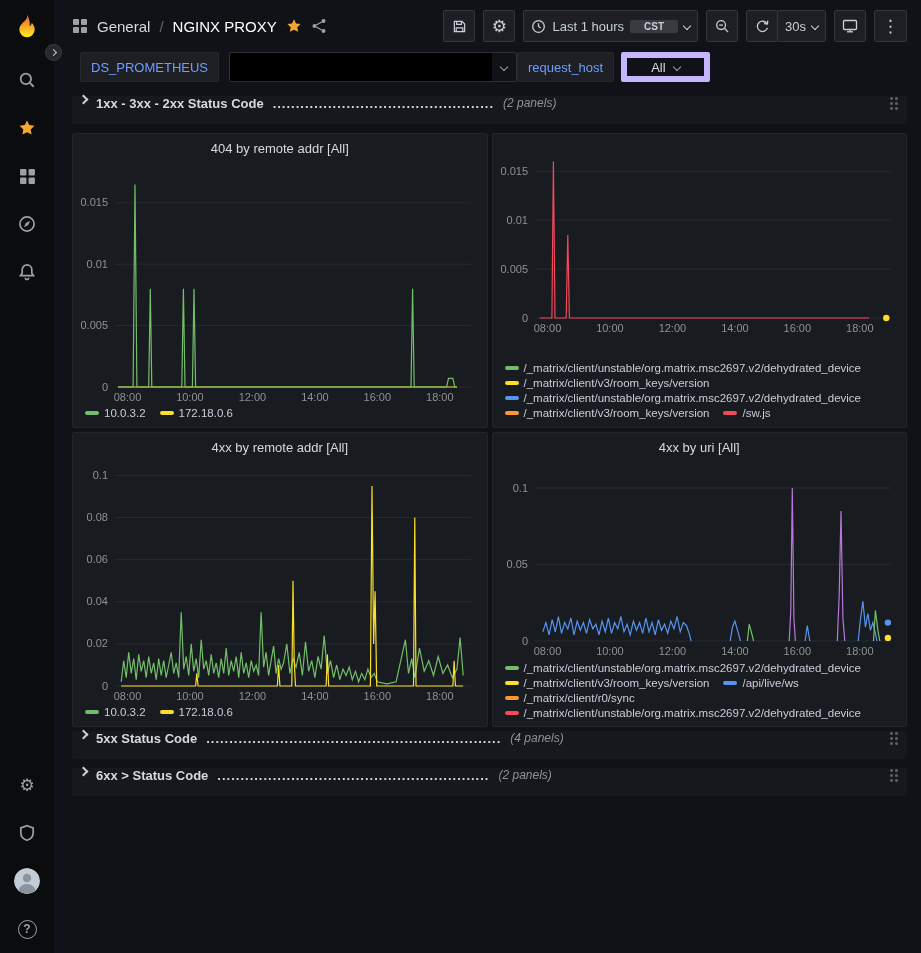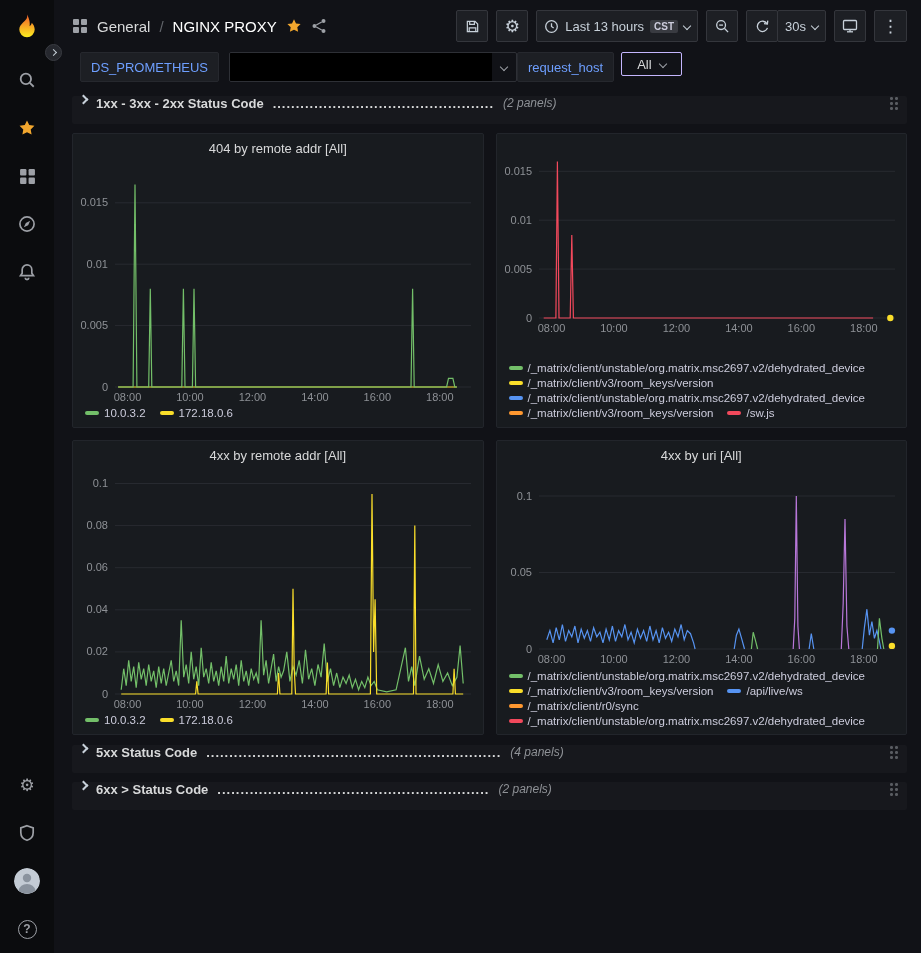--- a/index.html
+++ b/index.html
@@ -24,43 +24,43 @@
   .navbar{height:52px;display:flex;align-items:center;padding:0 14px 0 18px;flex-shrink:0}
   .breadcrumb{display:flex;align-items:center;gap:9px;flex:1;min-width:0}
   .crumb-section{color:#d8d9da;font-size:15px;cursor:pointer}
   .crumb-sep{color:#62656b;font-size:15px}
   .crumb-title{color:#ffffff;font-size:15px;font-weight:500;cursor:pointer}
   .icon-btn{display:flex;align-items:center;justify-content:center;color:#9da0a6;cursor:pointer}
   .nav-actions{display:flex;align-items:center;gap:8px}
   .tool-btn{height:32px;min-width:32px;padding:0 7px;display:flex;align-items:center;justify-content:center;gap:6px;background:#1d1f24;border:1px solid #34363c;border-radius:2px;color:#c7d0d9;font-size:13px;cursor:pointer;white-space:nowrap}
   .btn-group{display:flex}
   .btn-group .tool-btn+.tool-btn{margin-left:-1px}
-  .badge{background:rgba(204,204,220,.16);color:#ccccdc;font-size:10px;font-weight:700;padding:1px 4px;border-radius:2px}
+  .badge{background:rgba(204,204,220,.16);color:#ccccdc;font-size:10px;font-weight:700;padding:1px 14px;border-radius:2px}
   .kebab{font-size:17px;line-height:1;color:#c7d0d9}
   .gear-glyph{font-size:17px;line-height:1}
   
   .subnav{height:38px;display:flex;align-items:flex-start;padding:0 14px 0 26px;flex-shrink:0}
   .var-label{height:30px;display:flex;align-items:center;padding:0 10px;background:#1d1f24;border:1px solid #26282e;color:#6e9fff;font-size:13px;font-weight:500;border-radius:2px;cursor:pointer}
   .var-value{height:30px;width:288px;margin-left:10px;border:1px solid #2e3036;background:#111217;display:flex;align-items:center;border-radius:2px;overflow:hidden;cursor:pointer}
   .redacted{flex:1;height:100%;background:#000}
   .var-value .chev{margin:0 9px;color:#9da0a6}
   .var-label2{}
-  .var-all{height:24px;margin-left:7px;padding:0 15px;display:flex;align-items:center;gap:8px;border:1px solid #c4b5fd;background:#111217;color:#d8d9da;font-size:13px;border-radius:2px;cursor:pointer}
+  .var-all{height:30px;margin-left:7px;padding:0 24px;display:flex;align-items:center;gap:8px;border:6px solid #c4b5fd;background:#111217;color:#d8d9da;font-size:13px;border-radius:2px;cursor:pointer}
   .var-all .chev{color:#9da0a6}
   
   .content{flex:1;padding:6px 14px 0 18px;overflow:hidden}
   .row-header{height:28px;display:flex;gap:9px;padding:0 8px 0 8px;margin-bottom:9px;cursor:pointer;color:#d8d9da}
   .row-header.collapsed{background:#17181d;border-radius:2px}
   .row-header .chev{color:#c7d0d9}
   .row-title{font-size:13px;font-weight:700;white-space:nowrap}
   .row-dots{font-size:13px;font-weight:700;letter-spacing:1px;white-space:nowrap;overflow:hidden}
   .row-count{font-size:12px;font-style:italic;color:#8e9196;white-space:nowrap}
   .drag-handle{margin-left:auto;width:10px;height:14px;position:relative;opacity:.8;cursor:grab}
   .drag-handle i{position:absolute;left:1px;top:1px;width:2.5px;height:2.5px;border-radius:50%;background:#6a6d73;box-shadow:5px 0 0 #6a6d73,0 5px 0 #6a6d73,5px 5px 0 #6a6d73,0 10px 0 #6a6d73,5px 10px 0 #6a6d73}
-  .grid2{display:grid;grid-template-columns:1fr 1fr;gap:12px;margin-bottom:10px}
+  .grid2{display:grid;grid-template-columns:1fr 1fr;gap:4px;margin-bottom:4px}
   .panel{background:#181b1f;border:1px solid #22252b;border-radius:2px;height:295px;display:flex;flex-direction:column;overflow:hidden}
   .panel-title{font-size:13px;font-weight:500;color:#d8d9da;text-align:center;padding:7px 8px 2px;cursor:pointer}
   .chart{flex:1 1 auto;min-height:120px;position:relative;cursor:crosshair}
   .legend{display:flex;flex-wrap:wrap;column-gap:14px;row-gap:3px;padding:2px 12px 8px;overflow:hidden;font-size:11.5px;color:#ccccdc}
   .legend-item{display:flex;align-items:center;gap:5px;white-space:nowrap;overflow:hidden;cursor:pointer}
   .swatch{width:14px;height:4px;border-radius:2px;flex-shrink:0}
 </style>
 </head>
 <body>
 
@@ -174,21 +174,21 @@
             </svg>
         </button>
         <button class="tool-btn">
           <span class="gear-glyph">⚙</span>
         </button>
         <button class="tool-btn">
           <svg width="15" height="15" viewBox="0 0 16 16" fill="none" stroke="currentColor" stroke-width="1.4">
               <circle cx="8" cy="8" r="6.2"></circle>
               <path d="M8 4.5V8l2.3 1.6"></path>
             </svg>
-          <span>Last 13 hours</span>
+          <span>Last 1 hours</span>
           <span class="badge">CST</span>
           <span class="chev"></span>
         </button>
         <button class="tool-btn">
           <svg width="15" height="15" viewBox="0 0 16 16" fill="none" stroke="currentColor" stroke-width="1.4">
               <circle cx="6.5" cy="6.5" r="4.7"></circle>
               <line x1="4.5" y1="6.5" x2="8.5" y2="6.5"></line>
               <line x1="10.2" y1="10.2" x2="14" y2="14"></line>
             </svg>
         </button>

